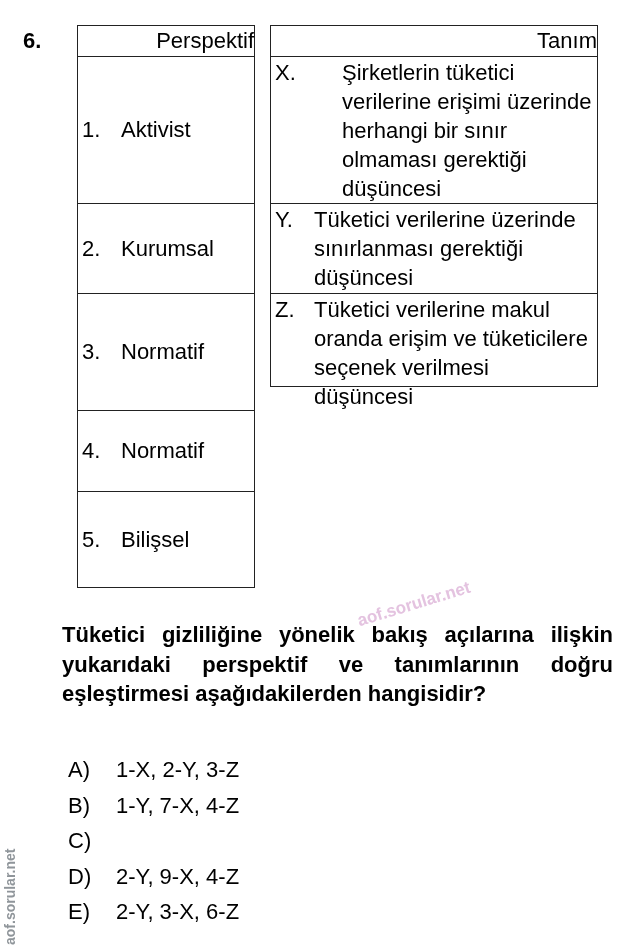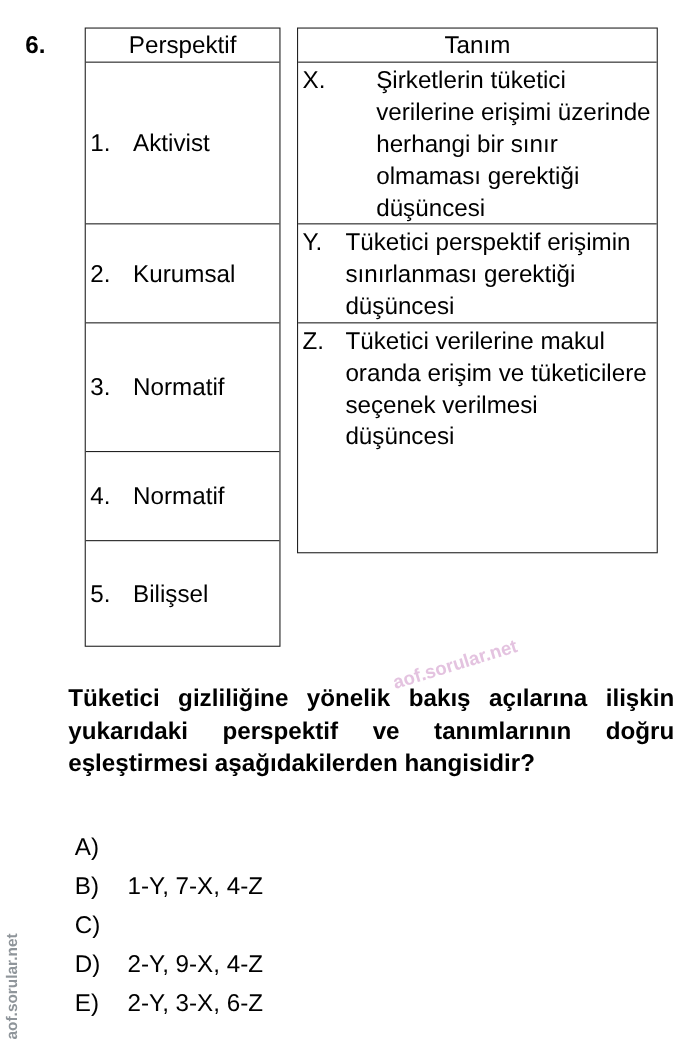--- a/index.html
+++ b/index.html
@@ -1,23 +1,23 @@
 <!DOCTYPE html>
 <html><head>
 <meta charset="utf-8">
 <style>
   html, body { margin:0; padding:0; background:#ffffff; }
   body { width:635px; height:949px; position:relative; overflow:hidden;
          font-family:"Liberation Sans", sans-serif; color:#000; }
   .qnum { position:absolute; left:23px; top:28px; font-weight:bold; font-size:22px; }
   .tbl { position:absolute; border:1.5px solid #222; box-sizing:border-box; }
   .tbl .row { position:absolute; left:0; right:0; border-top:1.5px solid #222; box-sizing:border-box; }
-  .tbl .hdr { position:absolute; left:0; right:0; top:0; text-align:center; font-size:22px; line-height:30px; }
+  .tbl .hdr { position:absolute; left:0; right:0; top:0; text-align:right; font-size:22px; line-height:30px; }
   #left { left:77px; top:25px; width:178px; height:563px; }
-  #right { left:270px; top:25px; width:328px; height:478px; }
+  #right { left:270px; top:25px; width:328px; height:362px; }
   .lcell { position:absolute; left:4px; top:0; bottom:0; display:flex; align-items:center; font-size:22px; }
   .lcell .n { width:39px; }
   .rcell { position:absolute; left:4px; right:4px; top:1px; font-size:22px; line-height:29px; display:flex; }
   .rcell .n { width:39px; flex:none; }
   .rcell .t { flex:1; }
   .question { position:absolute; left:62px; top:620px; width:551px; font-weight:bold; font-size:22px;
               line-height:29.5px; text-align:justify; text-align-last:left; }
   .opts { position:absolute; left:68px; top:757px; font-size:22px; }
   .opt { height:35.5px; display:flex; }
   .opt .l { width:48px; }
@@ -69,38 +69,39 @@
   <div class="hdr">Tanım</div>
   <div class="row" style="top:30px;height:147px;">
     <div class="rcell">
         <span class="n">X.</span>
         <span class="t" style="width:270px;margin-left:28px;">Şirketlerin tüketici verilerine erişimi üzerinde herhangi bir sınır olmaması gerektiği düşüncesi</span>
       </div>
   </div>
   <div class="row" style="top:177px;height:90px;">
     <div class="rcell">
         <span class="n">Y.</span>
-        <span class="t">Tüketici perspektif erişimin sınırlanması gerektiği düşüncesi</span>
+        <span class="t">Tüketici verilerine üzerinde sınırlanması gerektiği düşüncesi</span>
       </div>
   </div>
   <div class="row" style="top:267px;height:117px;">
     <div class="rcell">
         <span class="n">Z.</span>
         <span class="t">Tüketici verilerine makul oranda erişim ve tüketicilere seçenek verilmesi düşüncesi</span>
       </div>
   </div>
 </div>
 
 <div class="wm1">aof.sorular.net</div>
 
 <div class="question">Tüketici gizliliğine yönelik bakış açılarına ilişkin yukarıdaki perspektif ve tanımlarının doğru eşleştirmesi aşağıdakilerden hangisidir?</div>
 
 <div class="opts">
   <div class="opt">
       <span class="l">A)</span>
+      <span>1-X, 2-Y, 3-Z</span>
     </div>
   <div class="opt">
       <span class="l">B)</span>
       <span>1-Y, 7-X, 4-Z</span>
     </div>
   <div class="opt">
       <span class="l">C)</span>
     </div>
   <div class="opt">
       <span class="l">D)</span>

